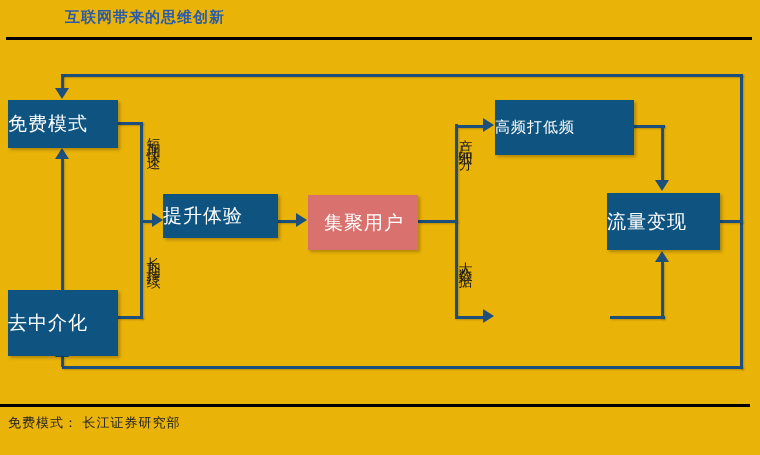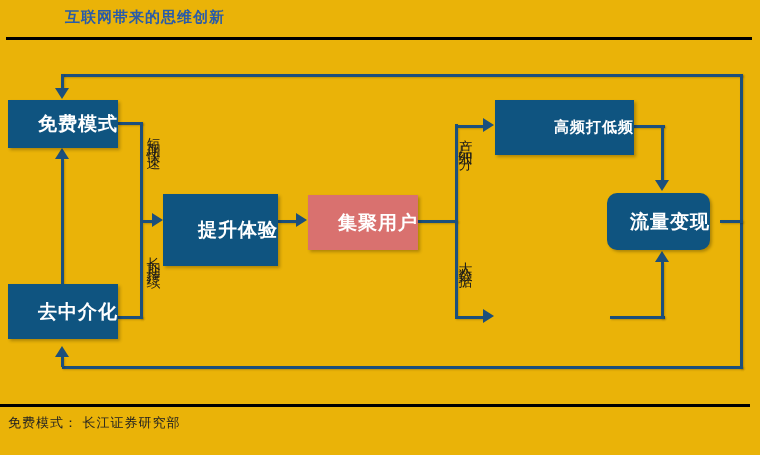--- a/index.html
+++ b/index.html
@@ -25,27 +25,27 @@
   }
   .title-rule{position:absolute;left:6px;top:37px;width:746px;height:3px;background:#000;}
   .bottom-rule{position:absolute;left:0;top:404px;width:750px;height:3px;background:#000;}
   .source{
     position:absolute;left:8px;top:414px;
     font-size:13px;color:#222;letter-spacing:1px;
   }
   .node{
     position:absolute;
     background:var(--box-blue);
-    color:#fff;font-weight:bold;
-    display:flex;align-items:center;justify-content:flex-end;
+    color:#fff;font-weight:normal;
+    display:flex;align-items:center;justify-content:flex-start;
     text-align:center;
     font-size:19px;letter-spacing:1px;
     box-shadow:2px 2px 3px rgba(0,0,0,0.25);
   }
-  .node.red{background:var(--box-red);}
+  .node.red{background:var(--box-red);padding-left:16px;}
   .node.small{font-size:15px;}
   .node .two-line{line-height:1.55;}
   .h-line,.v-line{position:absolute;background:var(--line);box-shadow:1px 1px 2px rgba(0,0,0,0.2);}
   .arrow{position:absolute;width:0;height:0;}
   .arrow.down{border-left:7px solid transparent;border-right:7px solid transparent;border-top:11px solid var(--line);}
   .arrow.up{border-left:7px solid transparent;border-right:7px solid transparent;border-bottom:11px solid var(--line);}
   .arrow.right{border-top:7px solid transparent;border-bottom:7px solid transparent;border-left:11px solid var(--line);}
   .v-label{
     position:absolute;
     writing-mode:vertical-rl;text-orientation:upright;
@@ -98,33 +98,33 @@
 
   <div class="h-line" style="left:610px;top:316px;width:55px;height:3px;"></div>
   <div class="v-line" style="left:661px;top:262px;width:3px;height:57px;"></div>
   <div class="arrow up" style="left:655px;top:251px;"></div>
 
   <div class="h-line" style="left:720px;top:220px;width:23px;height:3px;"></div>
 
   <div class="node" style="left:8px;top:100px;width:110px;height:48px;">
     <span>免费模式</span>
   </div>
-  <div class="node" style="left:8px;top:284px;width:110px;height:55px;">
+  <div class="node" style="left:8px;top:290px;width:110px;height:66px;">
     <span>去中介化</span>
   </div>
-  <div class="node" style="left:163px;top:194px;width:115px;height:72px;">
+  <div class="node" style="left:163px;top:194px;width:115px;height:44px;">
     <span>提升体验</span>
   </div>
   <div class="node red" style="left:308px;top:195px;width:110px;height:55px;">
     <span>集聚用户</span>
   </div>
   <div class="node small" style="left:495px;top:100px;width:139px;height:55px;">
     <span>高频打低频</span>
   </div>
-  <div class="node" style="left:607px;top:193px;width:103px;height:57px;border-radius:10px;">
+  <div class="node" style="left:607px;top:193px;width:113px;height:57px;">
     <span>流量变现</span>
   </div>
 
   <div class="v-label" style="left:146px;top:126px;">短期快速</div>
   <div class="v-label" style="left:146px;top:246px;">长期持续</div>
   <div class="v-label" style="left:458px;top:128px;">产品细分</div>
   <div class="v-label" style="left:458px;top:251px;">大数据</div>
 
   <div class="bottom-rule"></div>
   <div class="source">免费模式： 长江证券研究部</div>

